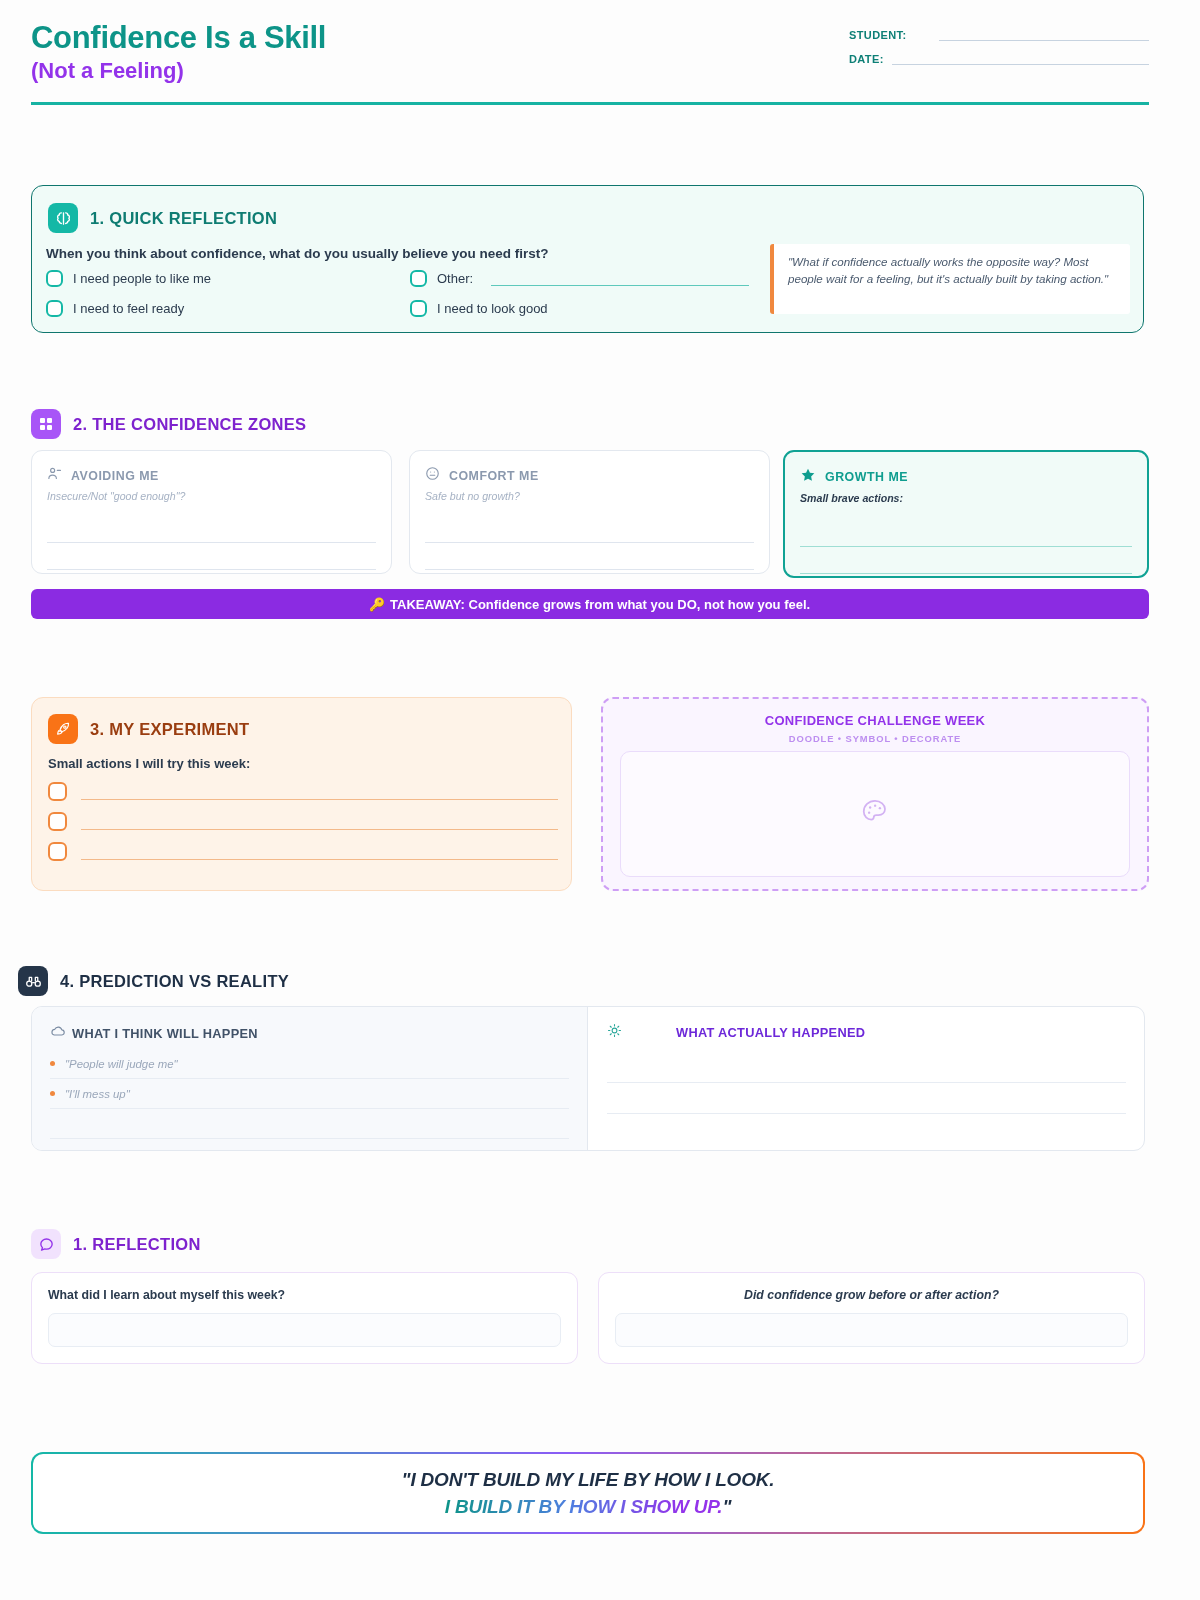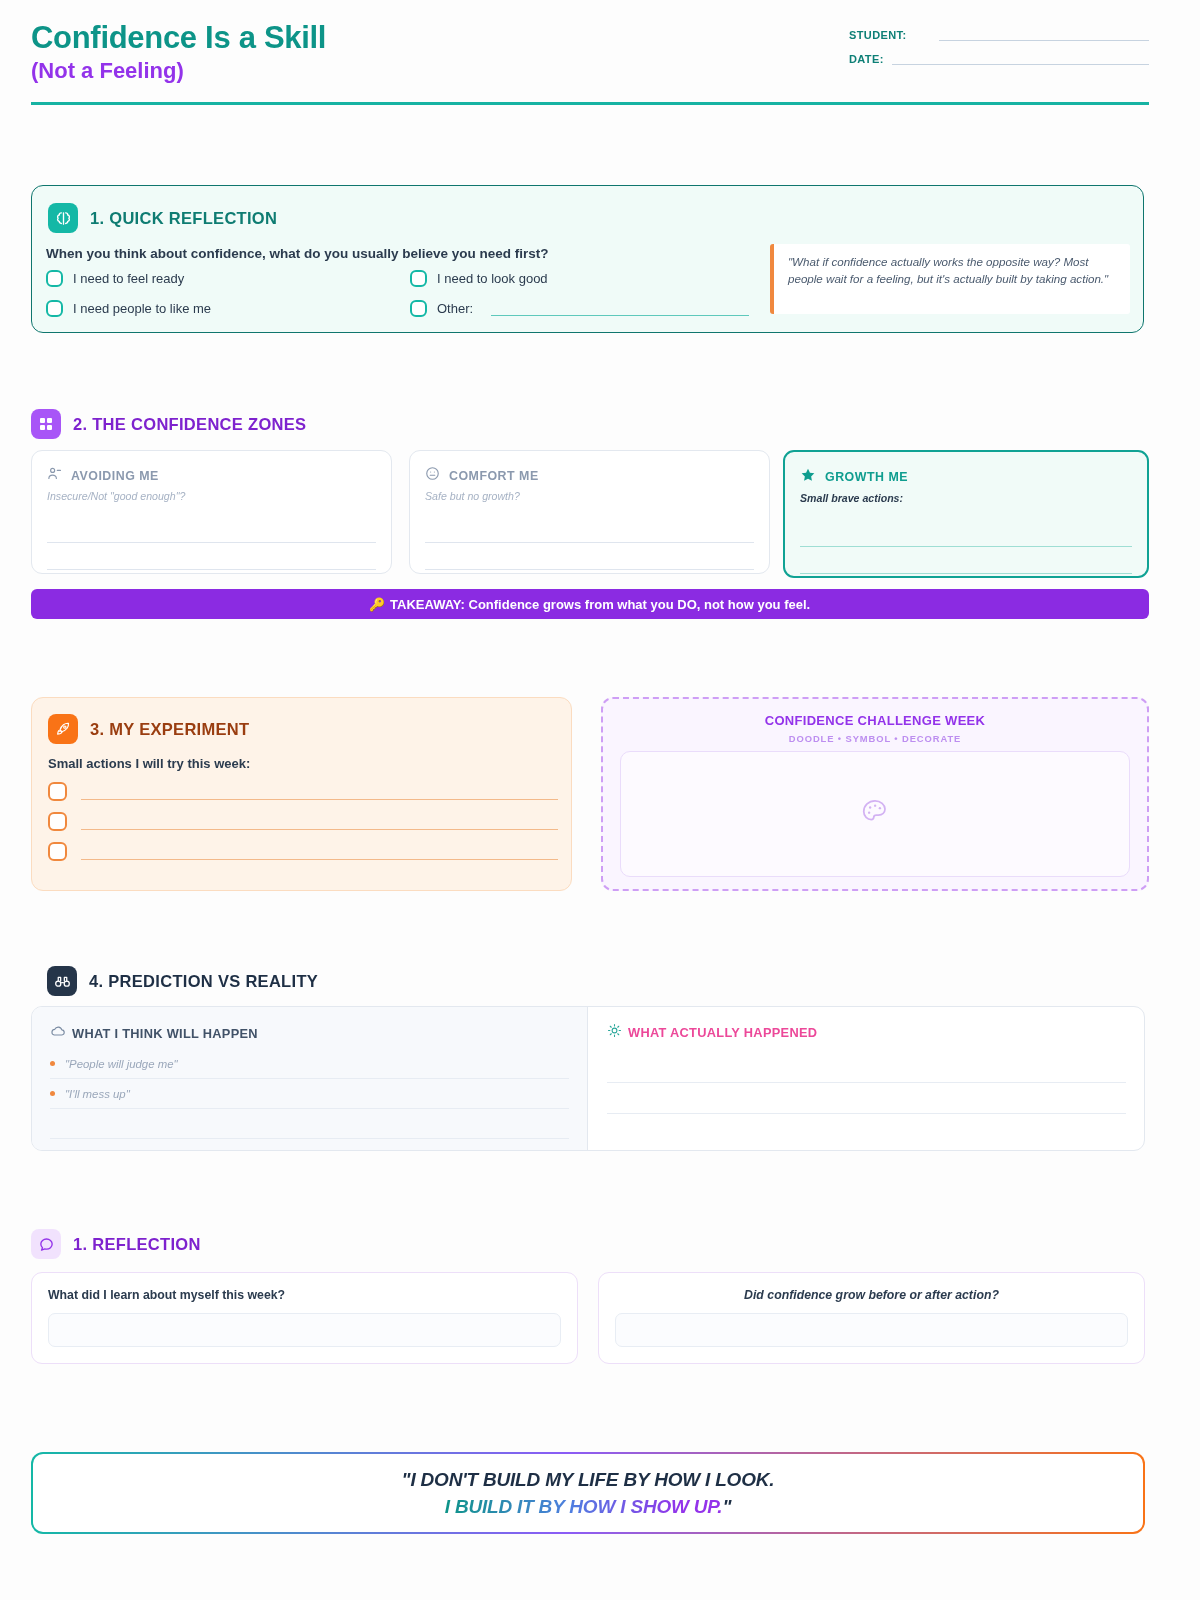--- a/index.html
+++ b/index.html
@@ -135,36 +135,36 @@
     position: absolute; left: 0; right: 0; top: 34px; text-align: center;
     font-size: 9.4px; font-weight: bold; color: #bd8ef0; letter-spacing: 0.9px;
   }
   .doodle-area {
     position: absolute; left: 17px; top: 52px; right: 17px; bottom: 12px;
     background: #fdfaff; border: 1px solid #eadcfb; border-radius: 10px;
     display: flex; align-items: center; justify-content: center;
   }
 
   
-  .sec4-head { position: absolute; left: 47px; top: 966px; }
+  .sec4-head { position: absolute; left: 18px; top: 966px; }
   .sec4-head .sec-icon { background: #253549; }
   .sec4-head .sec-title { color: #1e2f45; }
   .pvr {
     position: absolute; left: 31px; top: 1006px; width: 1114px; height: 145px;
     border: 1px solid #e3e8ef; border-radius: 11px; overflow: hidden; background: #ffffff;
   }
   .pvr-left {
     position: absolute; left: 0; top: 0; width: 556px; height: 100%;
     background: #f7f9fc; border-right: 1px solid #e3e8ef; padding: 16px 18px 0 18px;
   }
   .pvr-right { position: absolute; left: 557px; top: 0; right: 0; height: 100%; padding: 16px 18px 0 18px; }
   .pvr-head { display: flex; align-items: center; gap: 6px; }
   .pvr-title { font-size: 12.8px; font-weight: bold; letter-spacing: 0.3px; }
   .pvr-left .pvr-title { color: #415268; }
-  .pvr-right .pvr-title { color: #ec4899; }
+  .pvr-right .pvr-title { color: #6d28d9; margin-left: 48px; }
   .pred-item { display: flex; align-items: center; gap: 10px; height: 30px; border-bottom: 1px solid #e7ecf3; }
   .pred-item.first { margin-top: 6px; }
   .dot { width: 5px; height: 5px; border-radius: 50%; background: #f0883e; flex: 0 0 5px; }
   .pred-text { font-size: 11.4px; font-style: italic; color: #9aa7ba; }
   .pred-blank { height: 30px; border-bottom: 1px solid #e7ecf3; }
   .real-line { height: 31px; border-bottom: 1px solid #e7ecf3; }
   .real-line.first { margin-top: 10px; }
 
   
   .sec5-head { position: absolute; left: 31px; top: 1229px; }
@@ -233,36 +233,36 @@
           <path d="M15 4a3 3 0 0 1 3 3 2.6 2.6 0 0 1 1.5 4.5A2.6 2.6 0 0 1 18 16a3 3 0 0 1-3 3"></path>
         </svg>
       </span>
       <span class="sec-title">1. QUICK REFLECTION</span>
     </div>
     <div class="sec1-q">When you think about confidence, what do you usually believe you need first?</div>
     <div class="opts">
       <div class="opt-row">
         <label class="opt">
           <span class="cb"></span>
-          <span class="opt-label">I need to feel ready</span>
-        </label>
-        <label class="opt">
-          <span class="cb"></span>
-          <span class="opt-label">I need to look good</span>
-        </label>
-      </div>
-      <div class="opt-row">
-        <label class="opt">
-          <span class="cb"></span>
           <span class="opt-label">I need people to like me</span>
         </label>
         <label class="opt">
           <span class="cb"></span>
           <span class="opt-label">Other:</span>
           <span class="other-line"></span>
+        </label>
+      </div>
+      <div class="opt-row">
+        <label class="opt">
+          <span class="cb"></span>
+          <span class="opt-label">I need to feel ready</span>
+        </label>
+        <label class="opt">
+          <span class="cb"></span>
+          <span class="opt-label">I need to look good</span>
         </label>
       </div>
     </div>
     <div class="quote1">
       <p>"What if confidence actually works the opposite way? Most people wait for a feeling, but it's actually built by taking action."</p>
     </div>
   </div>
 
   <div class="sec-head sec2-head">
     <span class="sec-icon">

